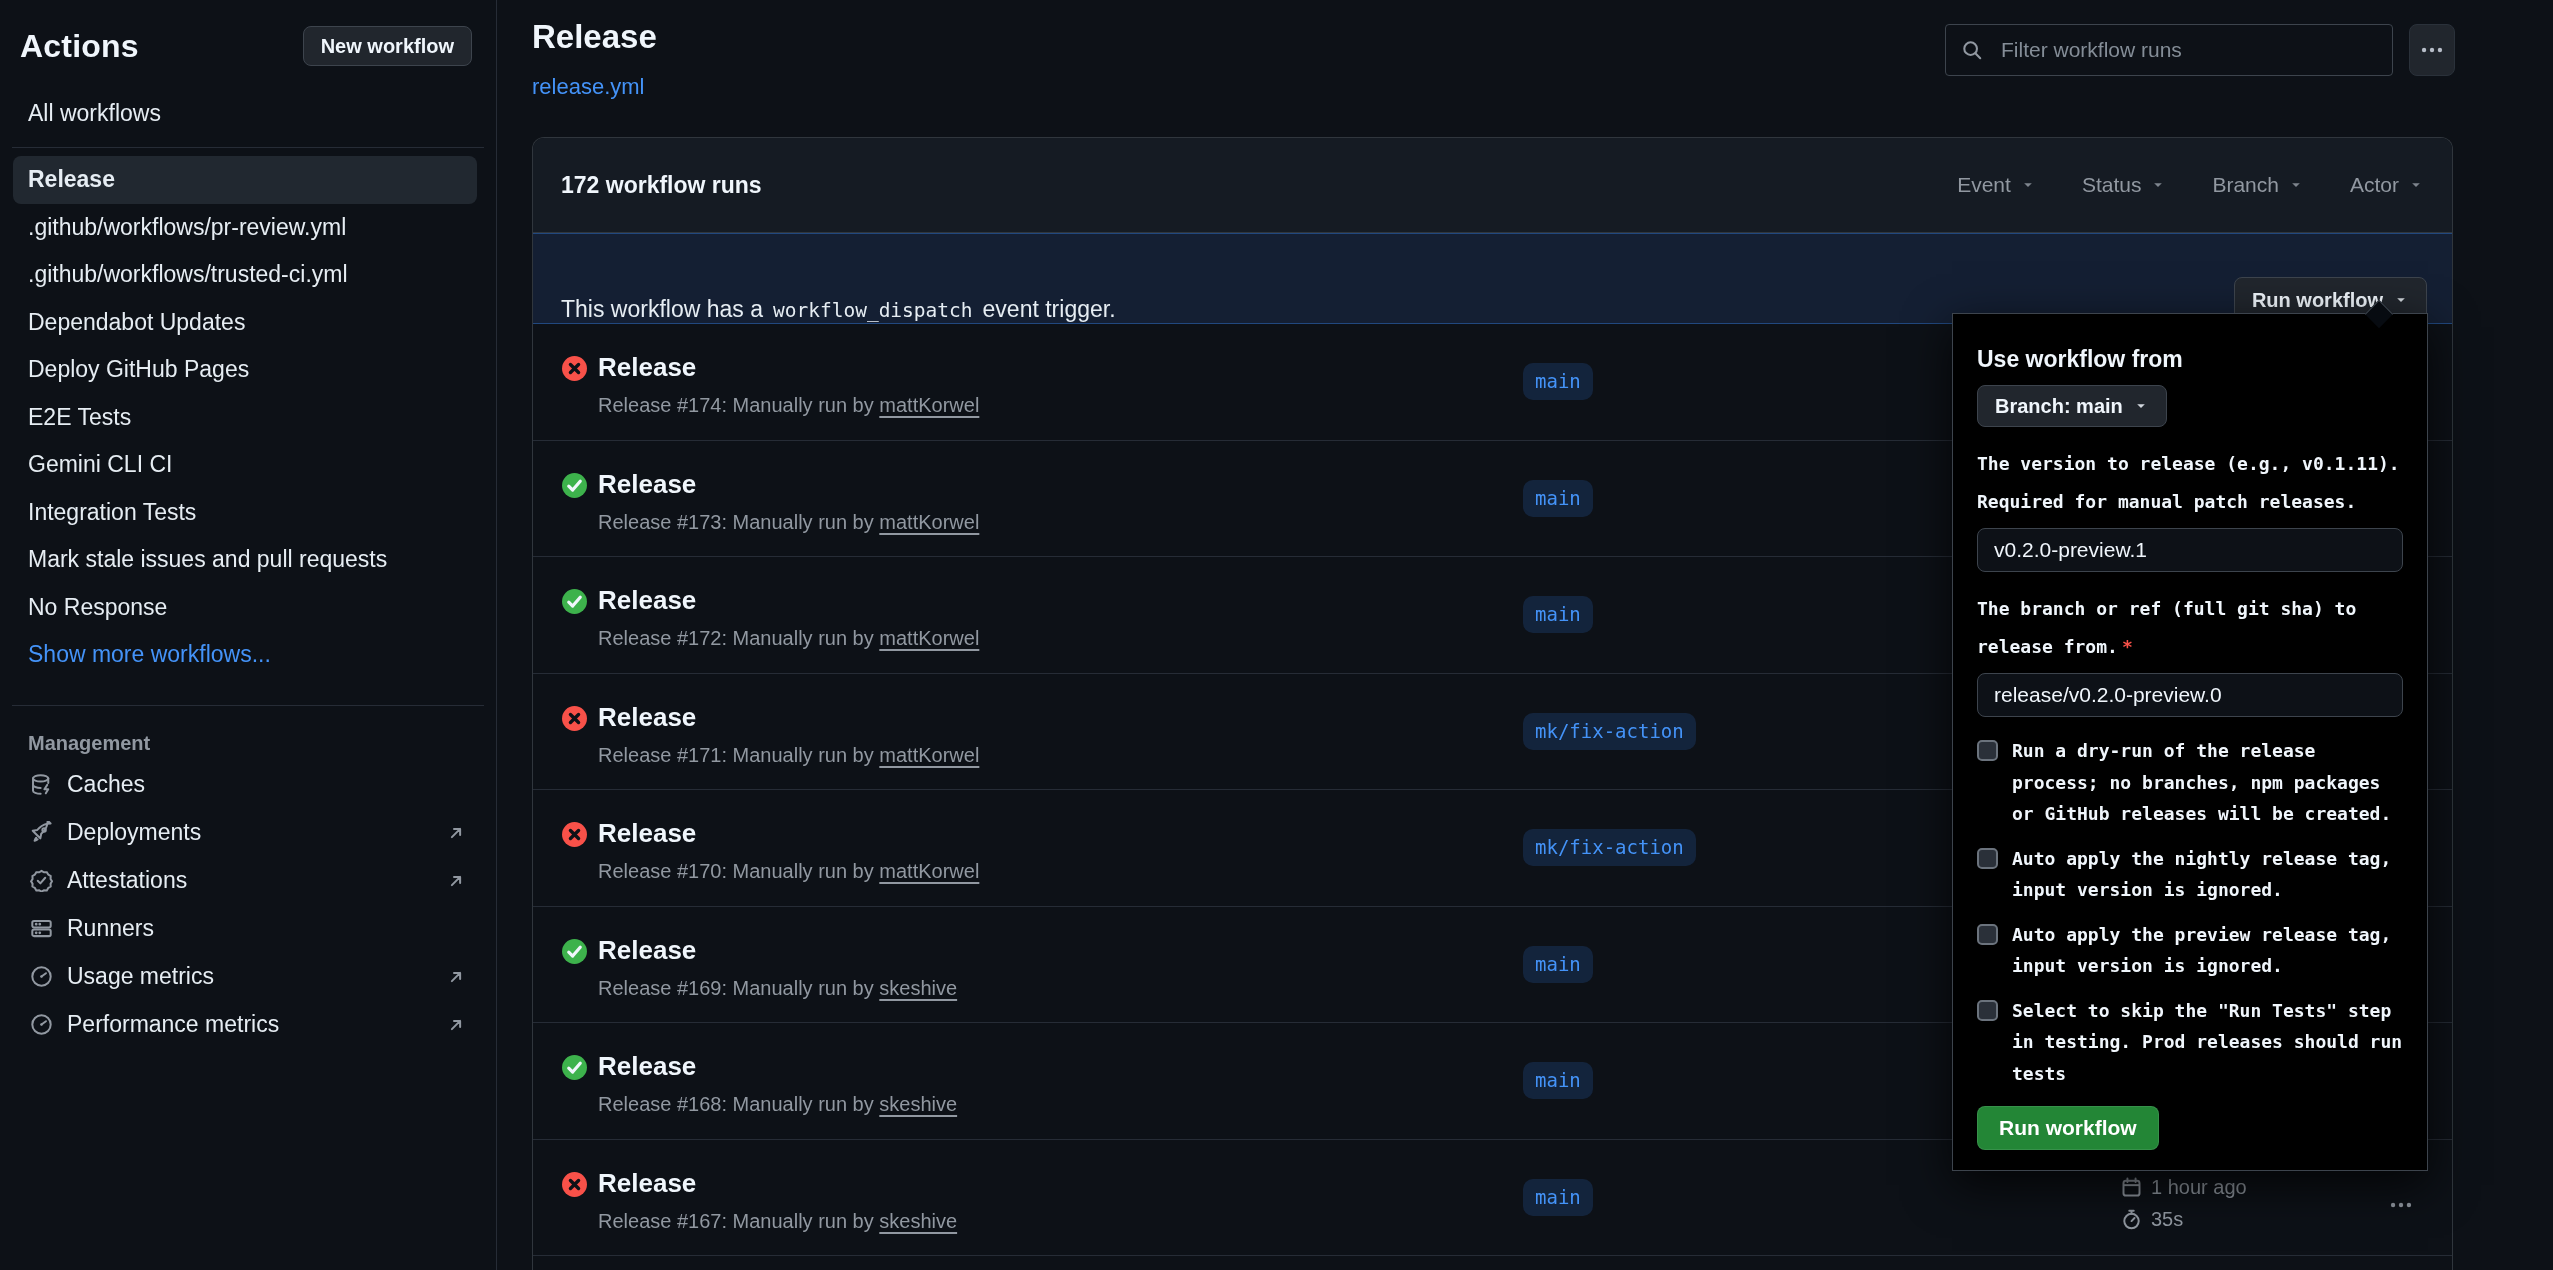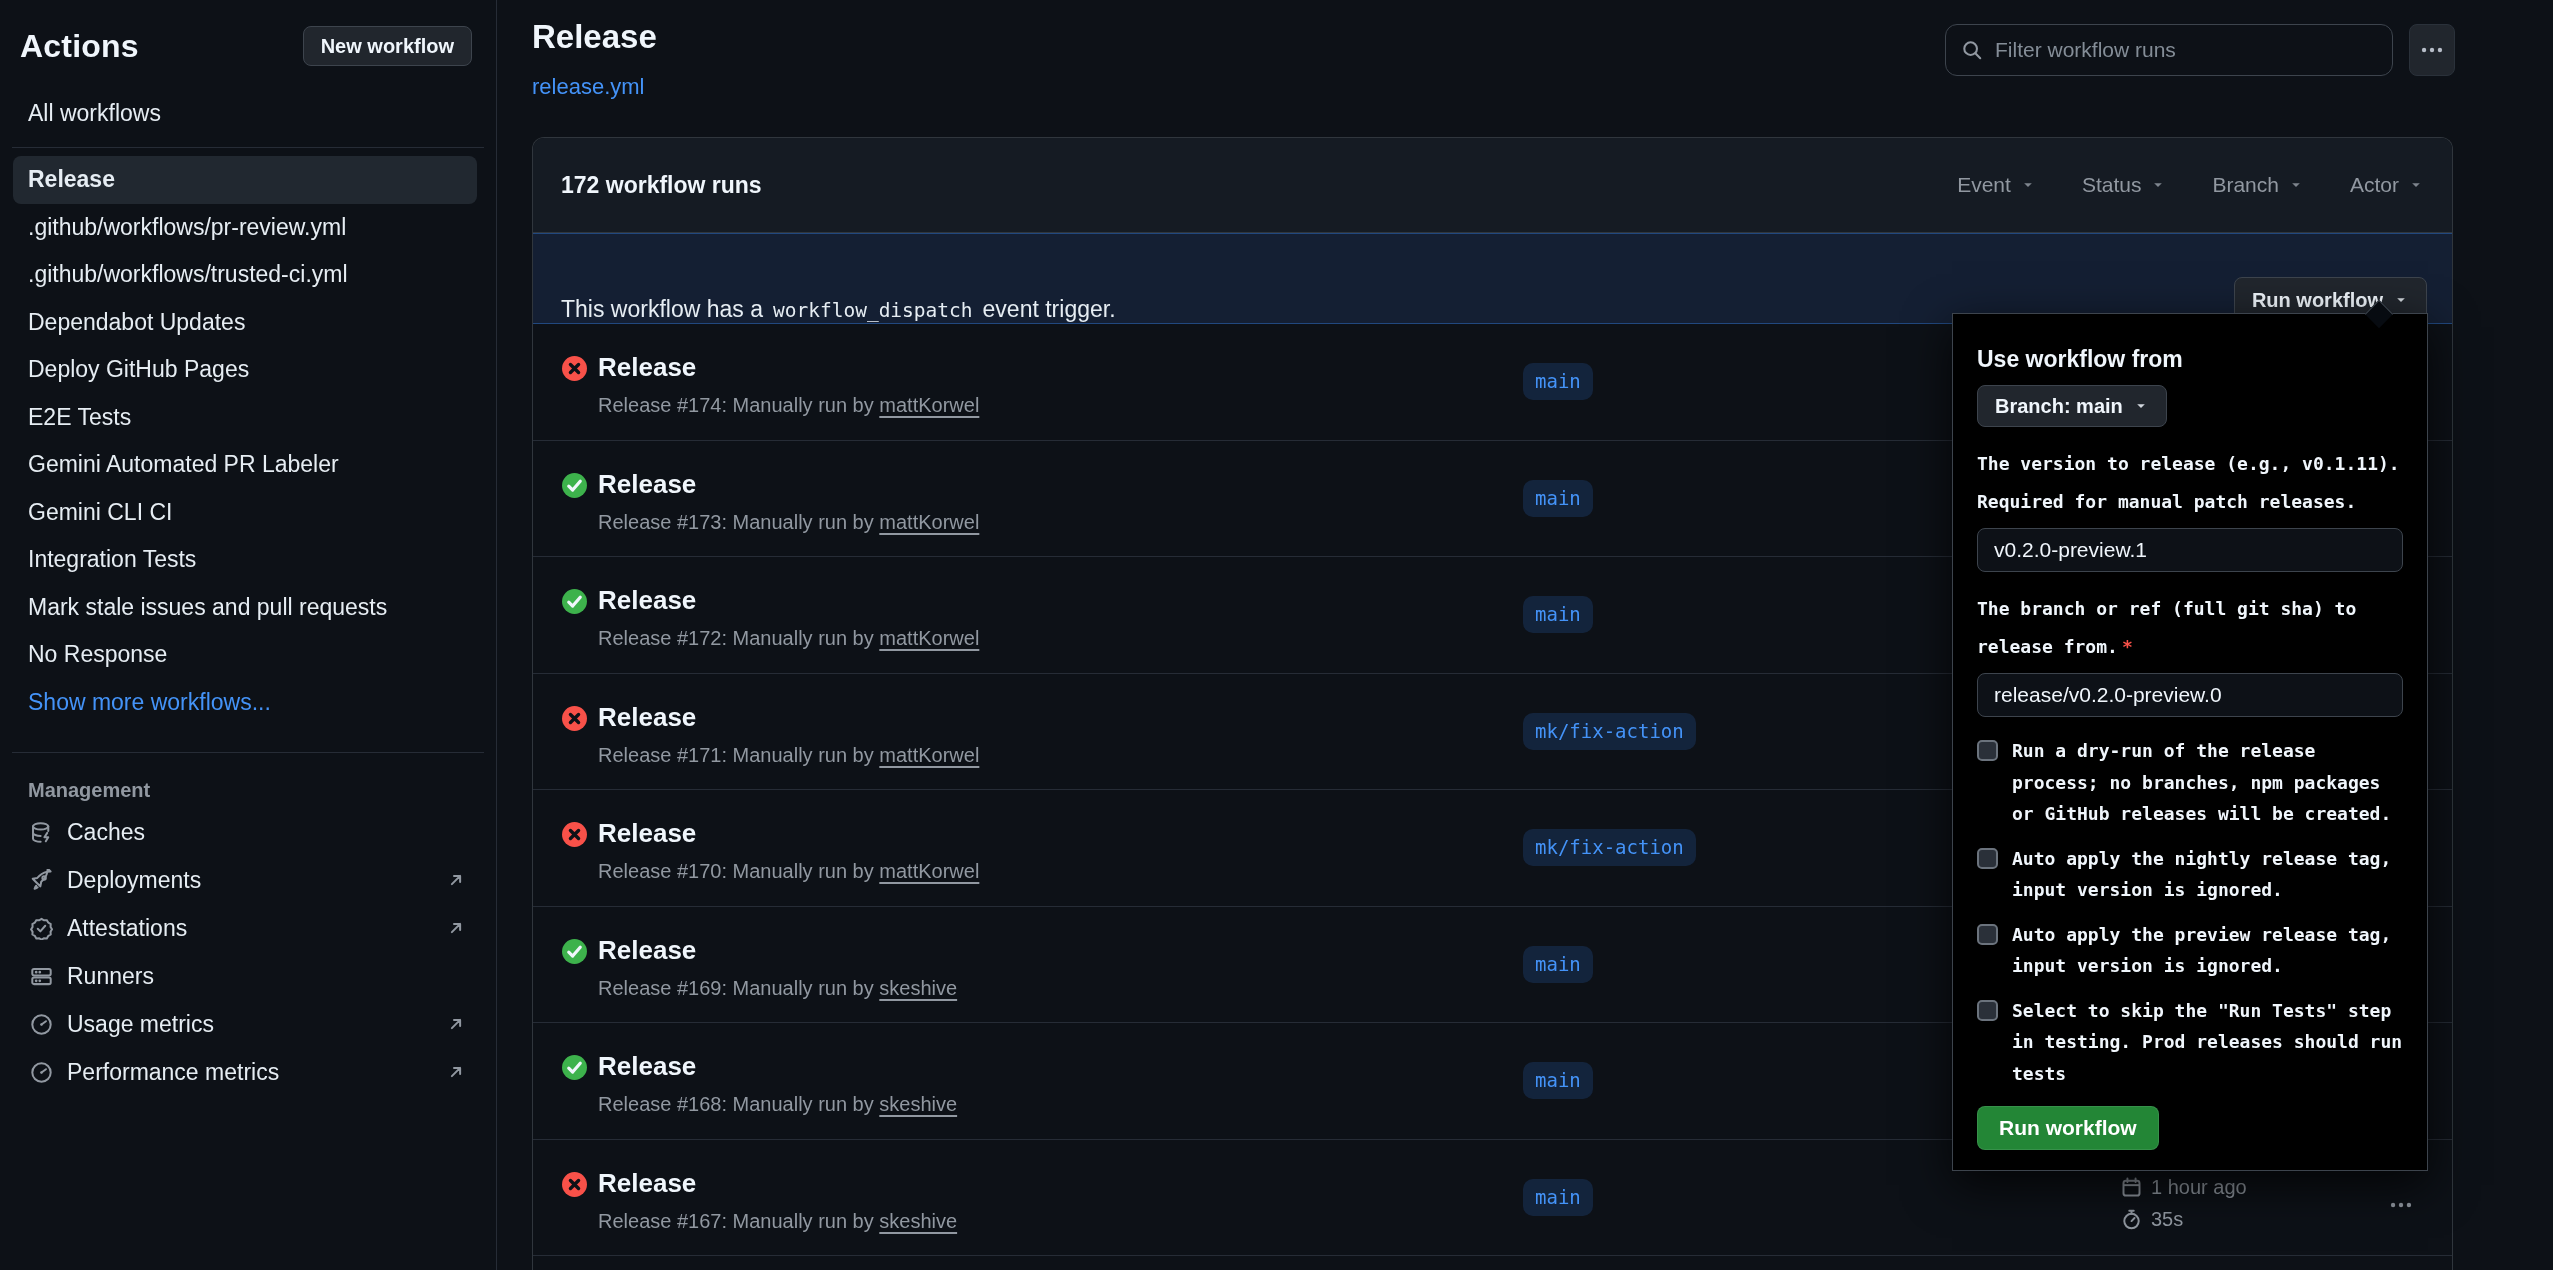--- a/index.html
+++ b/index.html
@@ -43,22 +43,22 @@
     font-size:23px; color:#e6edf3; cursor:pointer;
   }
   .mgmt-item .mi-icon { color:var(--muted); flex:none; }
   .mgmt-item .mi-arrow { margin-left:auto; color:var(--muted); }
 
   
   .main-title { position:absolute; left:532px; top:18px; font-size:33px; font-weight:600; color:var(--fg); }
   .file-link { position:absolute; left:532px; top:74px; font-size:22px; color:var(--accent); text-decoration:none; cursor:pointer; }
   .search-row { position:absolute; top:24px; right:98px; display:flex; gap:16px; align-items:center; }
   .search-box {
-    display:flex; align-items:center; gap:12px; width:448px; height:52px; padding:16px 15px;
-    border:1px solid var(--btn-border); border-radius:12px; background:#0d1117; color:var(--muted);
+    display:flex; align-items:center; gap:18px; width:448px; height:52px; padding:16px 15px;
+    border:1px solid var(--btn-border); border-radius:4px; background:#0d1117; color:var(--muted);
   }
   .search-box input {
     flex:1; background:transparent; border:none; outline:none; color:var(--fg);
     font-size:21px; font-family:inherit;
   }
   .search-box input::placeholder { color:#848d97; }
   .icon-btn {
     width:46px; height:52px; display:flex; align-items:center; justify-content:center;
     background:var(--btn-bg); border:1px solid #2a313a; border-radius:8px; color:#b7bdc8; cursor:pointer;
   }
@@ -150,21 +150,20 @@
   </div>
   <div class="sb-all">All workflows</div>
   <hr class="sb-divider">
   <nav id="wf-list">
       <div class="sb-item selected">Release</div>
       <div class="sb-item">.github/workflows/pr-review.yml</div>
       <div class="sb-item">.github/workflows/trusted-ci.yml</div>
       <div class="sb-item">Dependabot Updates</div>
       <div class="sb-item">Deploy GitHub Pages</div>
       <div class="sb-item">E2E Tests</div>
-      <div class="sb-item">Gemini Automated PR Labeler</div>
       <div class="sb-item">Gemini CLI CI</div>
       <div class="sb-item">Integration Tests</div>
       <div class="sb-item">Mark stale issues and pull requests</div>
       <div class="sb-item">No Response</div>
       <div class="sb-item link">Show more workflows...</div>
     </nav>
   <hr class="mgmt-divider">
   <div class="mgmt-label">Management</div>
   <nav id="mgmt-list">
       <div class="mgmt-item">

